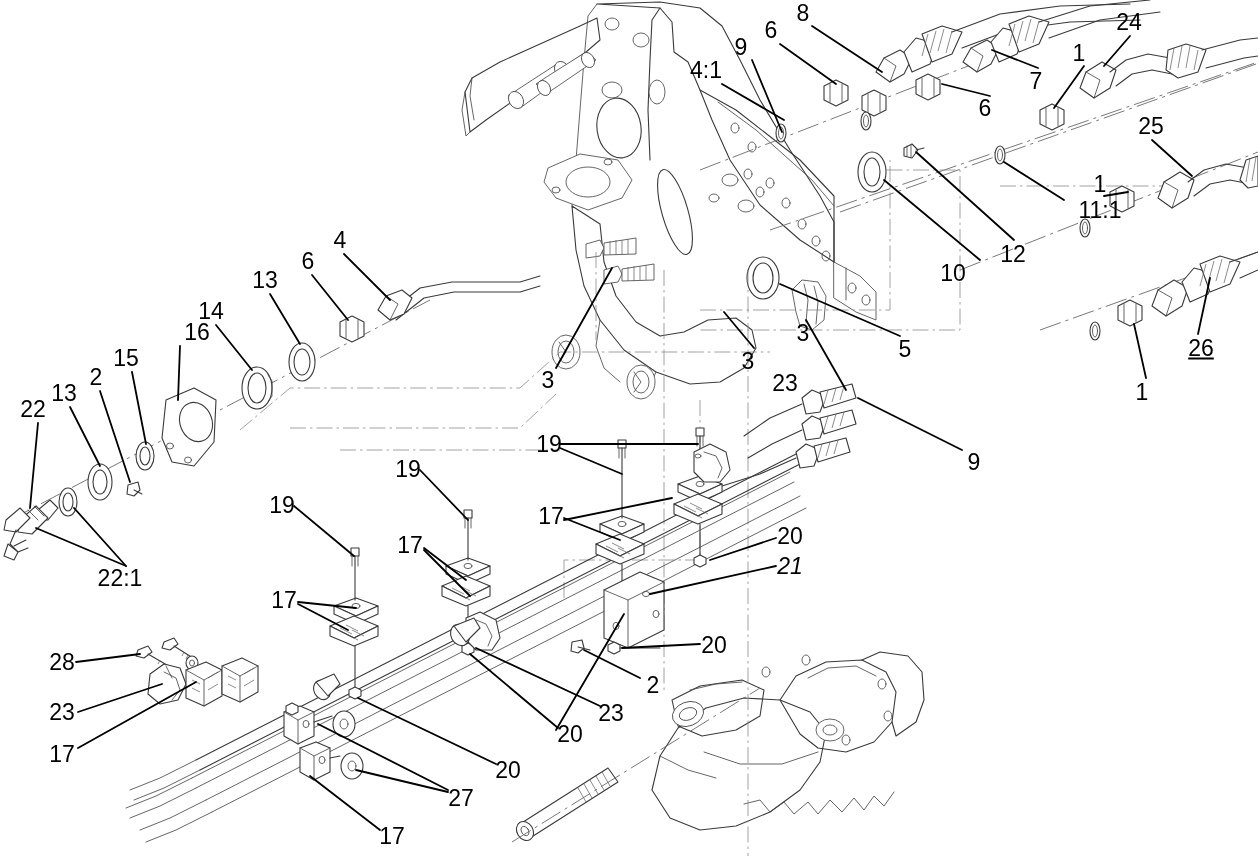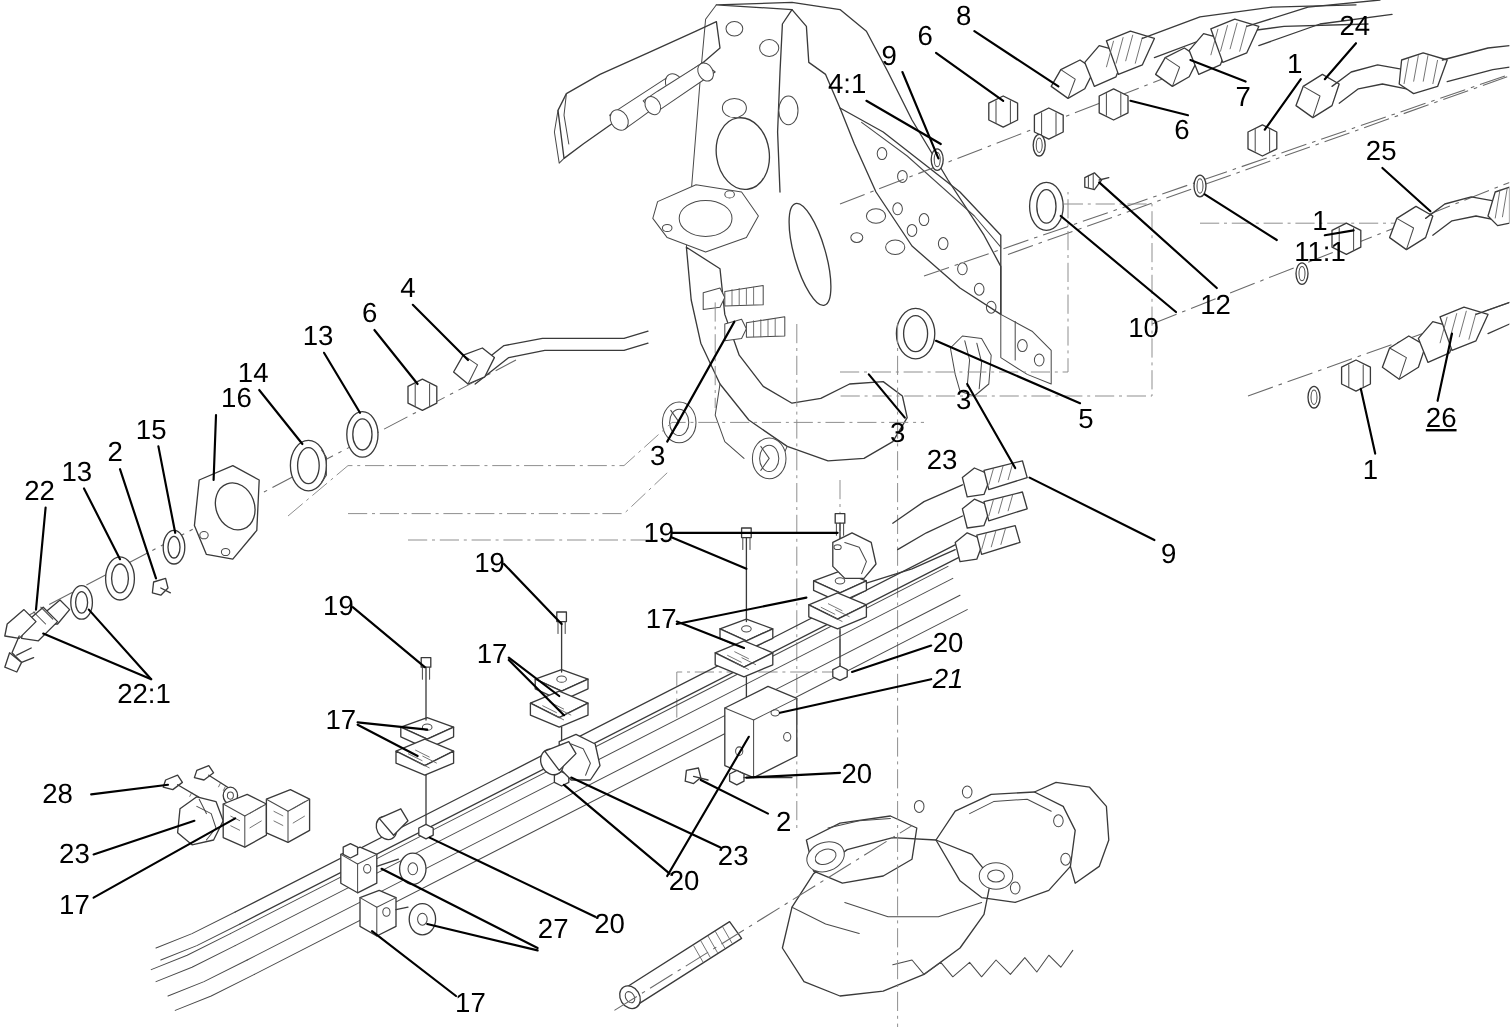--- a/index.html
+++ b/index.html
@@ -613,25 +613,25 @@
       <div class="callout" style="left: 974px; top: 462px;">9</div>
       <div class="callout" style="left: 549px; top: 444px;">19</div>
       <div class="callout" style="left: 408px; top: 469px;">19</div>
       <div class="callout" style="left: 551px; top: 516px;">17</div>
       <div class="callout" style="left: 282px; top: 505px;">19</div>
       <div class="callout" style="left: 790px; top: 536px;">20</div>
       <div class="callout" style="left: 120px; top: 578px;">22:1</div>
       <div class="callout" style="left: 410px; top: 545px;">17</div>
       <div class="callout" style="left: 790px; top: 566px; font-style: italic;">21</div>
       <div class="callout" style="left: 284px; top: 600px;">17</div>
-      <div class="callout" style="left: 48px; top: 662px; text-align: center;">28</div>
+      <div class="callout" style="left: 62px; top: 662px; text-align: center;">28</div>
       <div class="callout" style="left: 653px; top: 685px;">2</div>
       <div class="callout" style="left: 714px; top: 645px;">20</div>
       <div class="callout" style="left: 611px; top: 713px;">23</div>
       <div class="callout" style="left: 62px; top: 712px;">23</div>
       <div class="callout" style="left: 570px; top: 734px;">20</div>
       <div class="callout" style="left: 62px; top: 754px;">17</div>
       <div class="callout" style="left: 508px; top: 770px;">20</div>
-      <div class="callout" style="left: 461px; top: 774px;">27</div>
+      <div class="callout" style="left: 461px; top: 798px;">27</div>
       <div class="callout" style="left: 392px; top: 836px;">17</div>
     </div>
 
 </div>
 
 </body></html>

